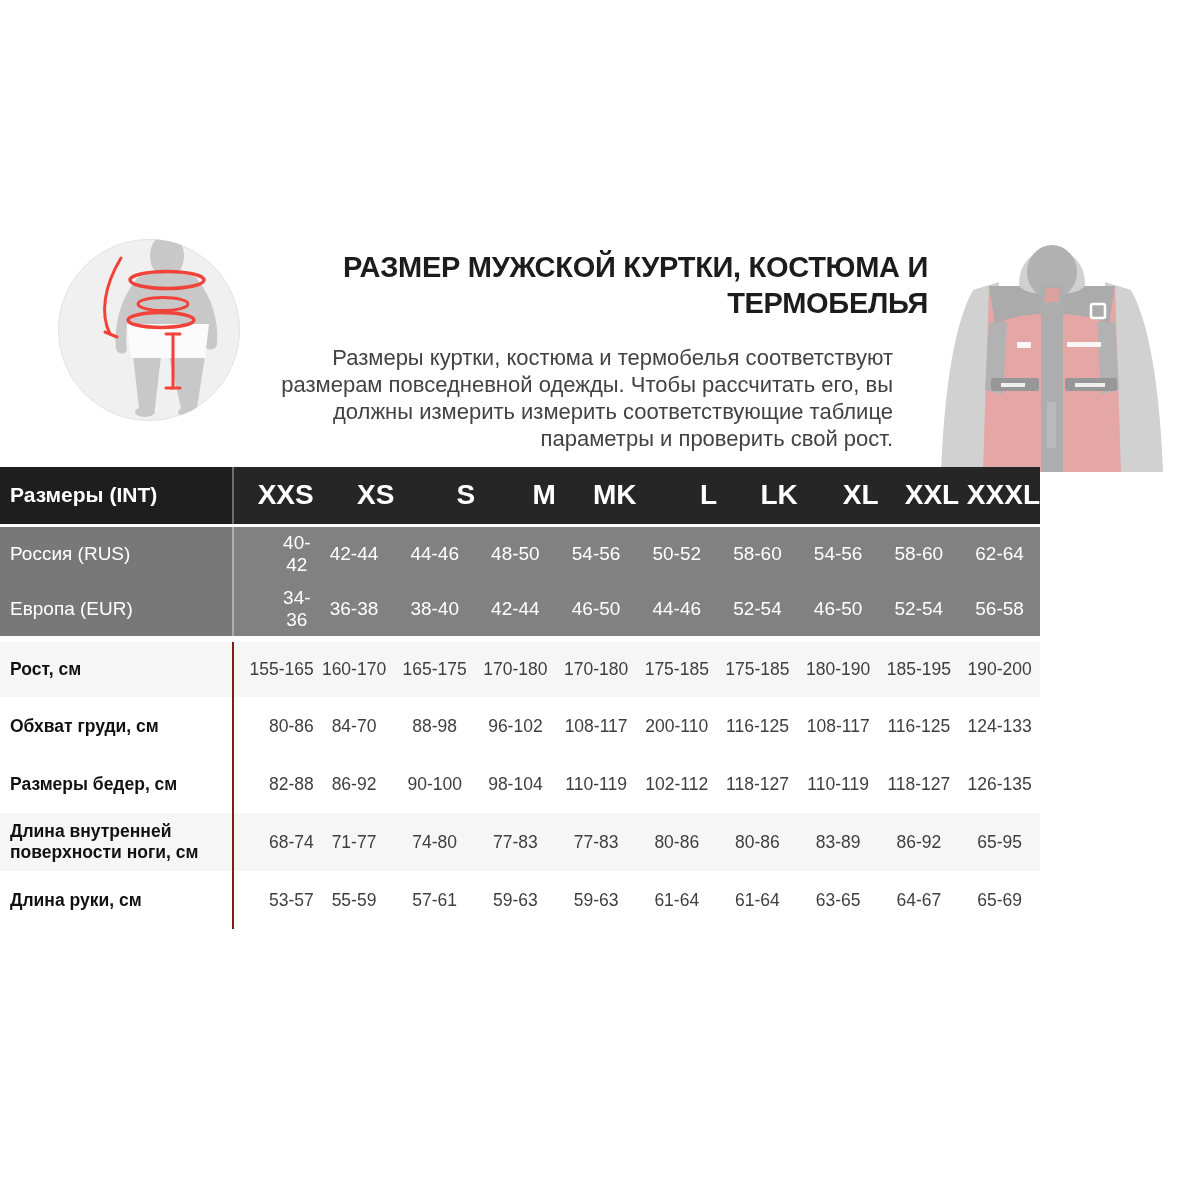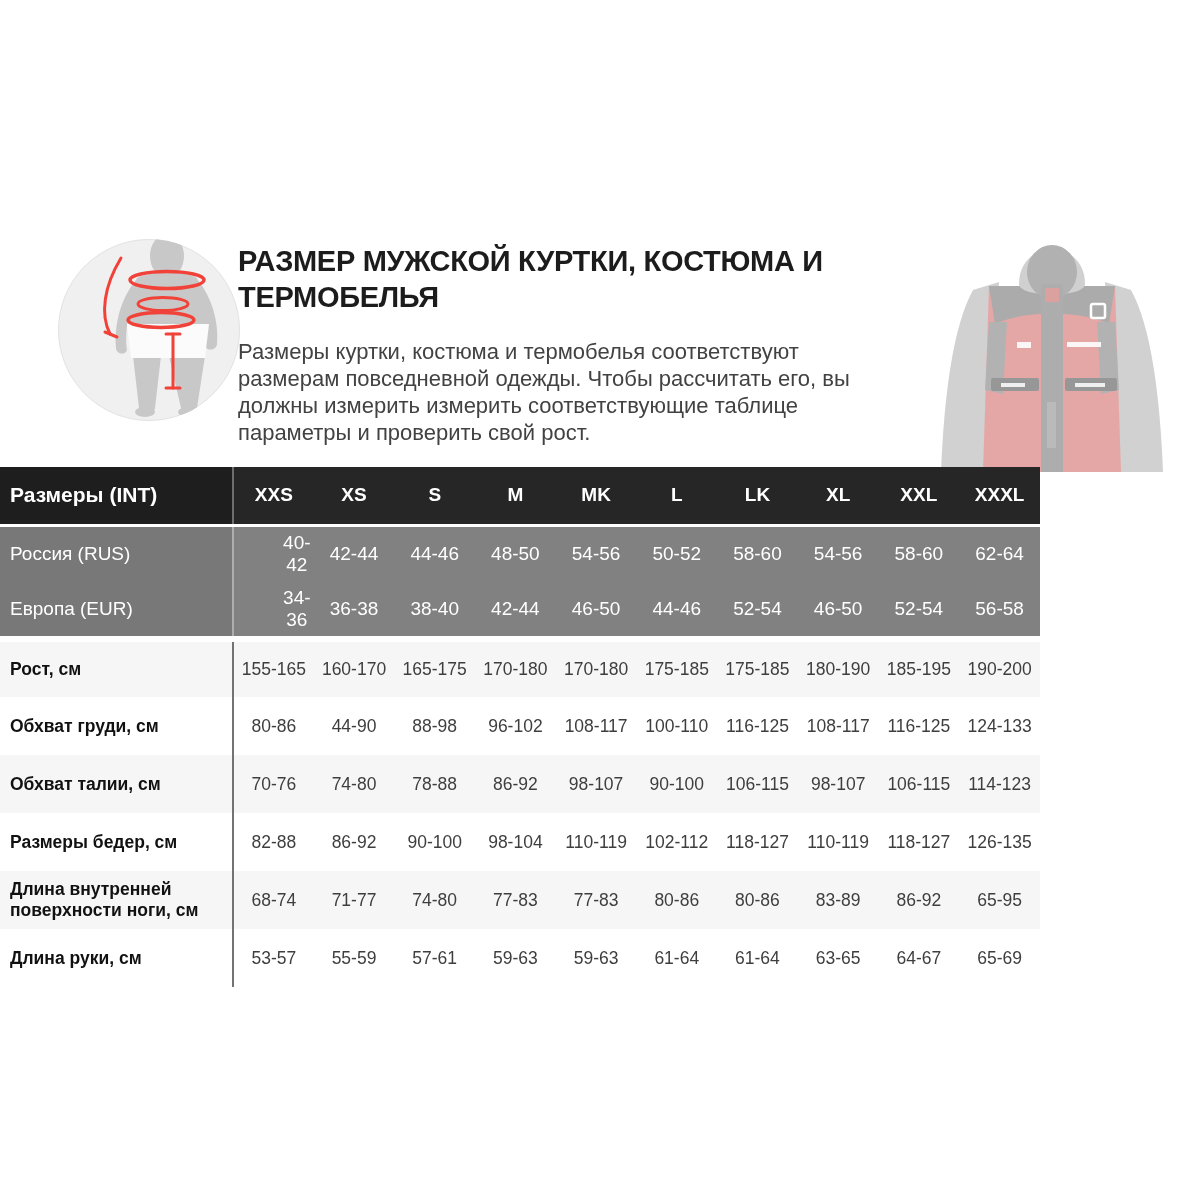--- a/index.html
+++ b/index.html
@@ -7,21 +7,21 @@
   body { font-family: "Liberation Sans", sans-serif; position: relative; overflow: hidden; }
 
   
   .intro { position: absolute; inset: 0; }
 
   .figure-circle {
     position: absolute; left: 57px; top: 238px;
     width: 184px; height: 184px;
   }
 
-  .intro-text { position: absolute; left: 238px; top: 243px; width: 700px; }
+  .intro-text { position: absolute; left: 238px; top: 249px; width: 700px; text-align: right; }
   .page-title {
     font-size: 29px; line-height: 36px; font-weight: 700;
     text-transform: uppercase; color: #1c1c1c; letter-spacing: -0.3px;
     max-width: 690px;
   }
   .page-desc {
     margin-top: 23px; max-width: 655px;
     font-size: 22px; line-height: 27px; color: #424242;
   }
 
@@ -35,21 +35,21 @@
     position: absolute; top: 467px; left: 0; width: 1040px;
     border-collapse: collapse; table-layout: fixed;
     background: #15803d; z-index: 2;
   }
   .size-table th, .size-table td { vertical-align: middle; }
   .size-table .label-col { width: 233px; text-align: left; padding-left: 10px; }
 
   
   .size-table thead th {
     background: #262626; color: #ffffff; height: 58px;
-    font-size: 19px; font-weight: 700; text-align: center;
+    font-size: 28px; font-weight: 700; text-align: right;
     border-bottom: 3px solid #ffffff;
   }
   .size-table thead th.label-col { background: #1e1e1e; font-size: 21px; }
   .size-table thead th:nth-child(2) { border-left: 2px solid #6e6e6e; }
 
   
   tr.row-gray th, tr.row-gray td { height: 57px; color: #ffffff; font-weight: 400; font-size: 19px; }
   tr.row-gray th { background: #787878; }
   tr.row-gray td { background: #818181; text-align: center; }
   tr.row-gray td:nth-child(2) { border-left: 2px solid #aeaeae; padding-left: 46px; }
@@ -57,21 +57,21 @@
 
   
   tr.row-light th, tr.row-light td,
   tr.row-white th, tr.row-white td { height: 58px; font-size: 17.5px; }
   tr.row-light th, tr.row-light td { background: #f6f6f6; }
   tr.row-white th, tr.row-white td { background: #ffffff; }
   tr.row-light th, tr.row-white th {
     font-weight: 700; color: #111111; line-height: 21px; padding-right: 12px;
   }
   tr.row-light td, tr.row-white td { color: #3e3e3e; text-align: center; font-weight: 400; }
-  tr.row-light td:nth-child(2), tr.row-white td:nth-child(2) { border-left: 2px solid #737373; }
+  tr.row-light td:nth-child(2), tr.row-white td:nth-child(2) { border-left: 2px solid #7f1d1d; text-align: right; }
 </style>
 </head>
 <body>
 
 <div class="intro">
 
   <div class="figure-circle">
     <svg viewBox="0 0 184 184" width="184" height="184">
       <defs>
         <clipPath id="circ">
@@ -188,42 +188,29 @@
         <td>170-180</td>
         <td>175-185</td>
         <td>175-185</td>
         <td>180-190</td>
         <td>185-195</td>
         <td>190-200</td>
       </tr>
       <tr class="row-white">
         <th class="label-col">Обхват груди, см</th>
         <td>80-86</td>
-        <td>44-90</td>
+        <td>84-70</td>
         <td>88-98</td>
         <td>96-102</td>
         <td>108-117</td>
-        <td>100-110</td>
+        <td>200-110</td>
         <td>116-125</td>
         <td>108-117</td>
         <td>116-125</td>
         <td>124-133</td>
-      </tr>
-      <tr class="row-light">
-        <th class="label-col">Обхват талии, см</th>
-        <td>70-76</td>
-        <td>74-80</td>
-        <td>78-88</td>
-        <td>86-92</td>
-        <td>98-107</td>
-        <td>90-100</td>
-        <td>106-115</td>
-        <td>98-107</td>
-        <td>106-115</td>
-        <td>114-123</td>
       </tr>
       <tr class="row-white">
         <th class="label-col">Размеры бедер, см</th>
         <td>82-88</td>
         <td>86-92</td>
         <td>90-100</td>
         <td>98-104</td>
         <td>110-119</td>
         <td>102-112</td>
         <td>118-127</td>

